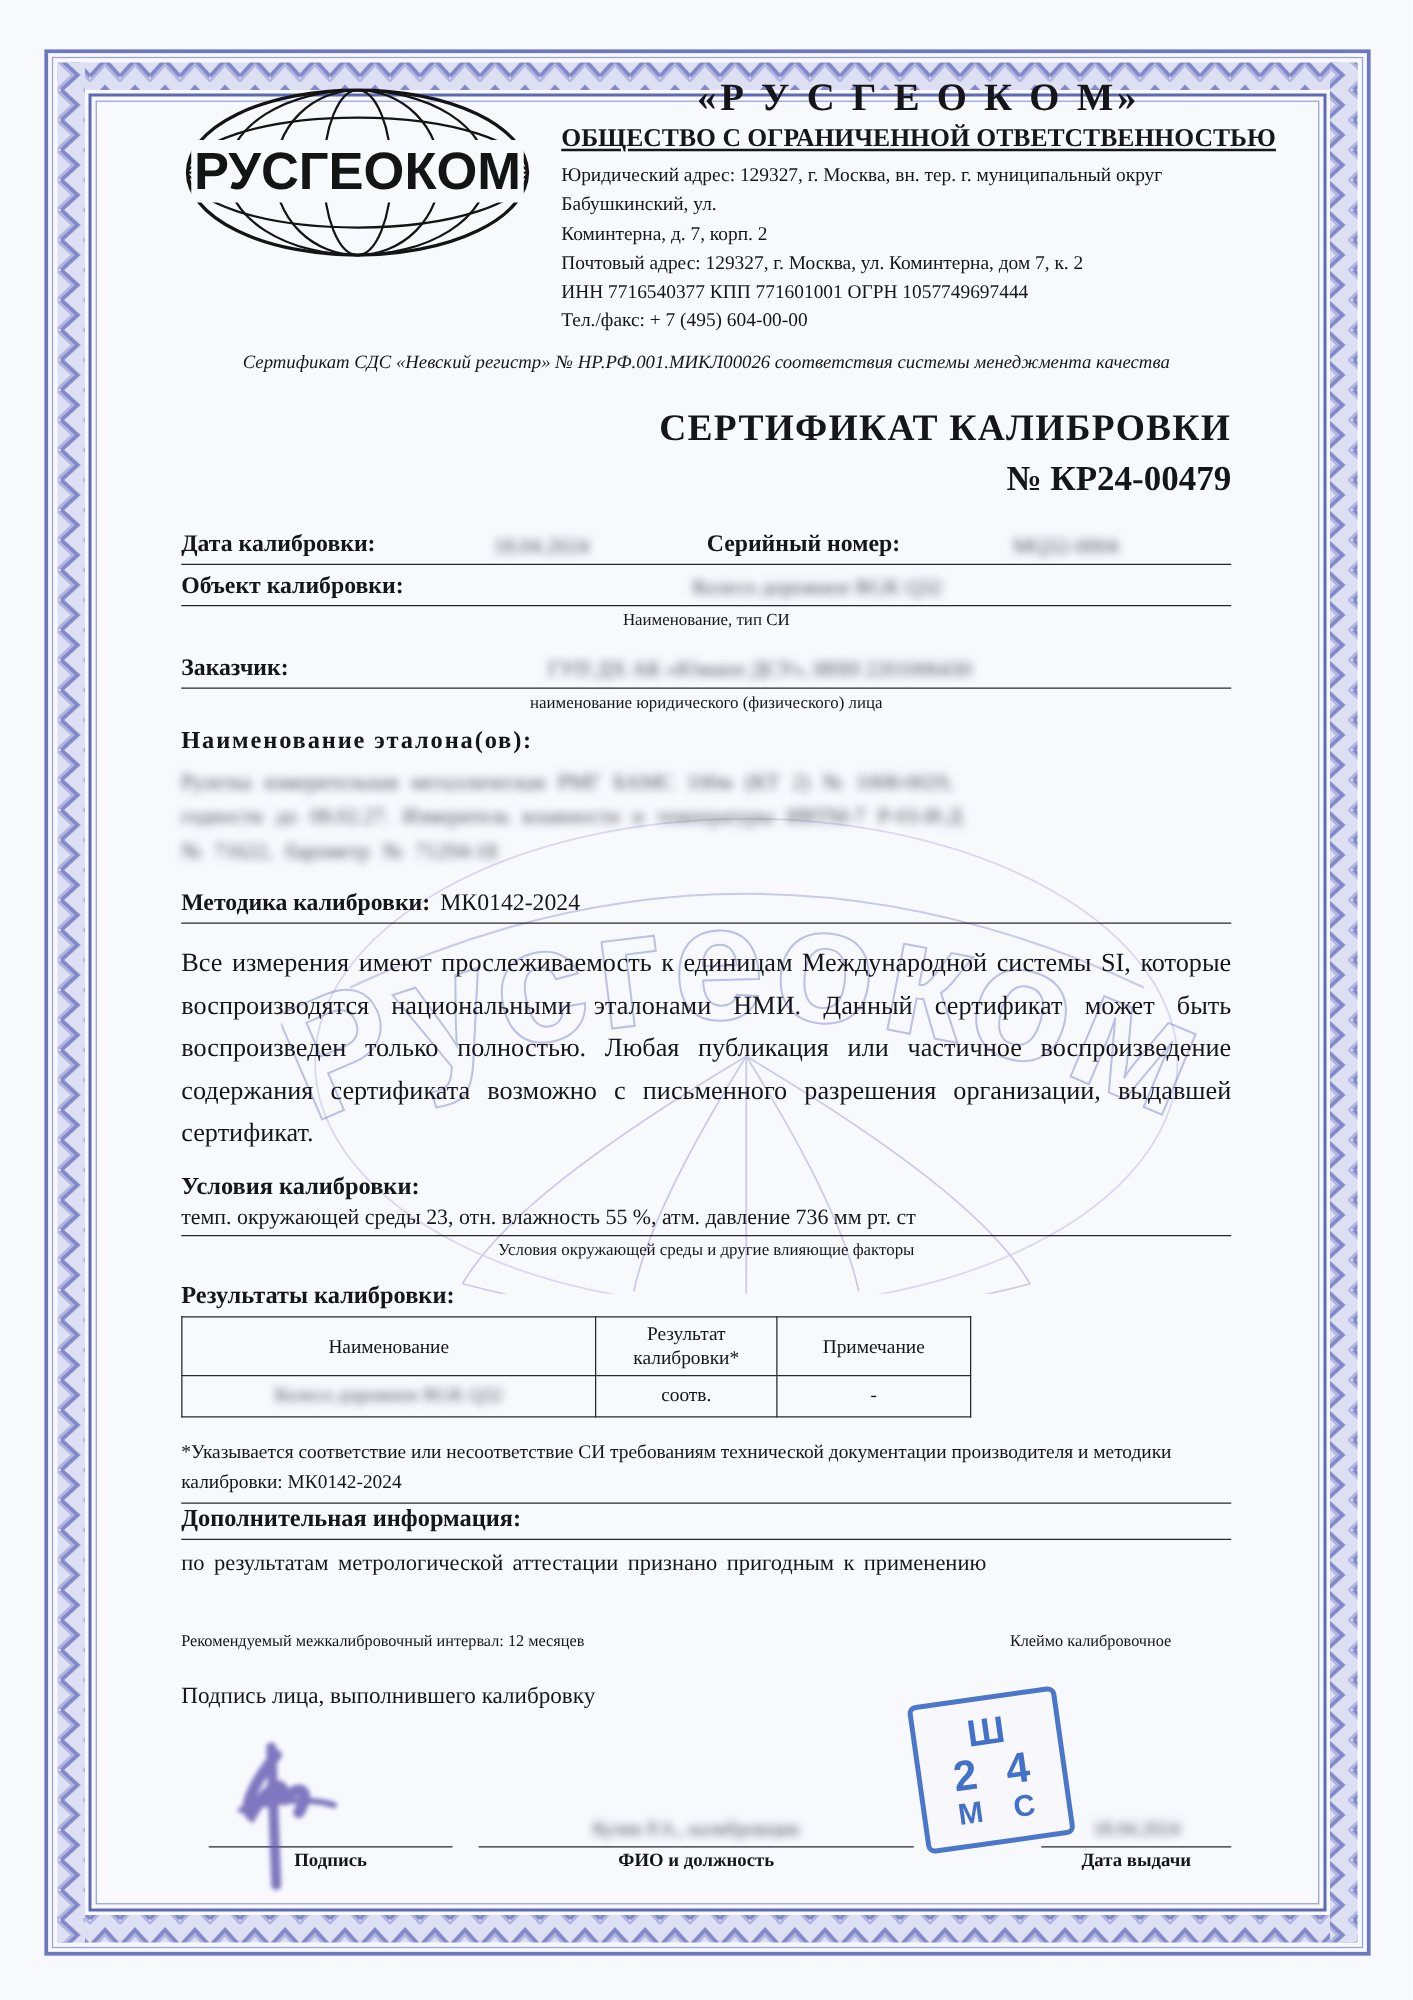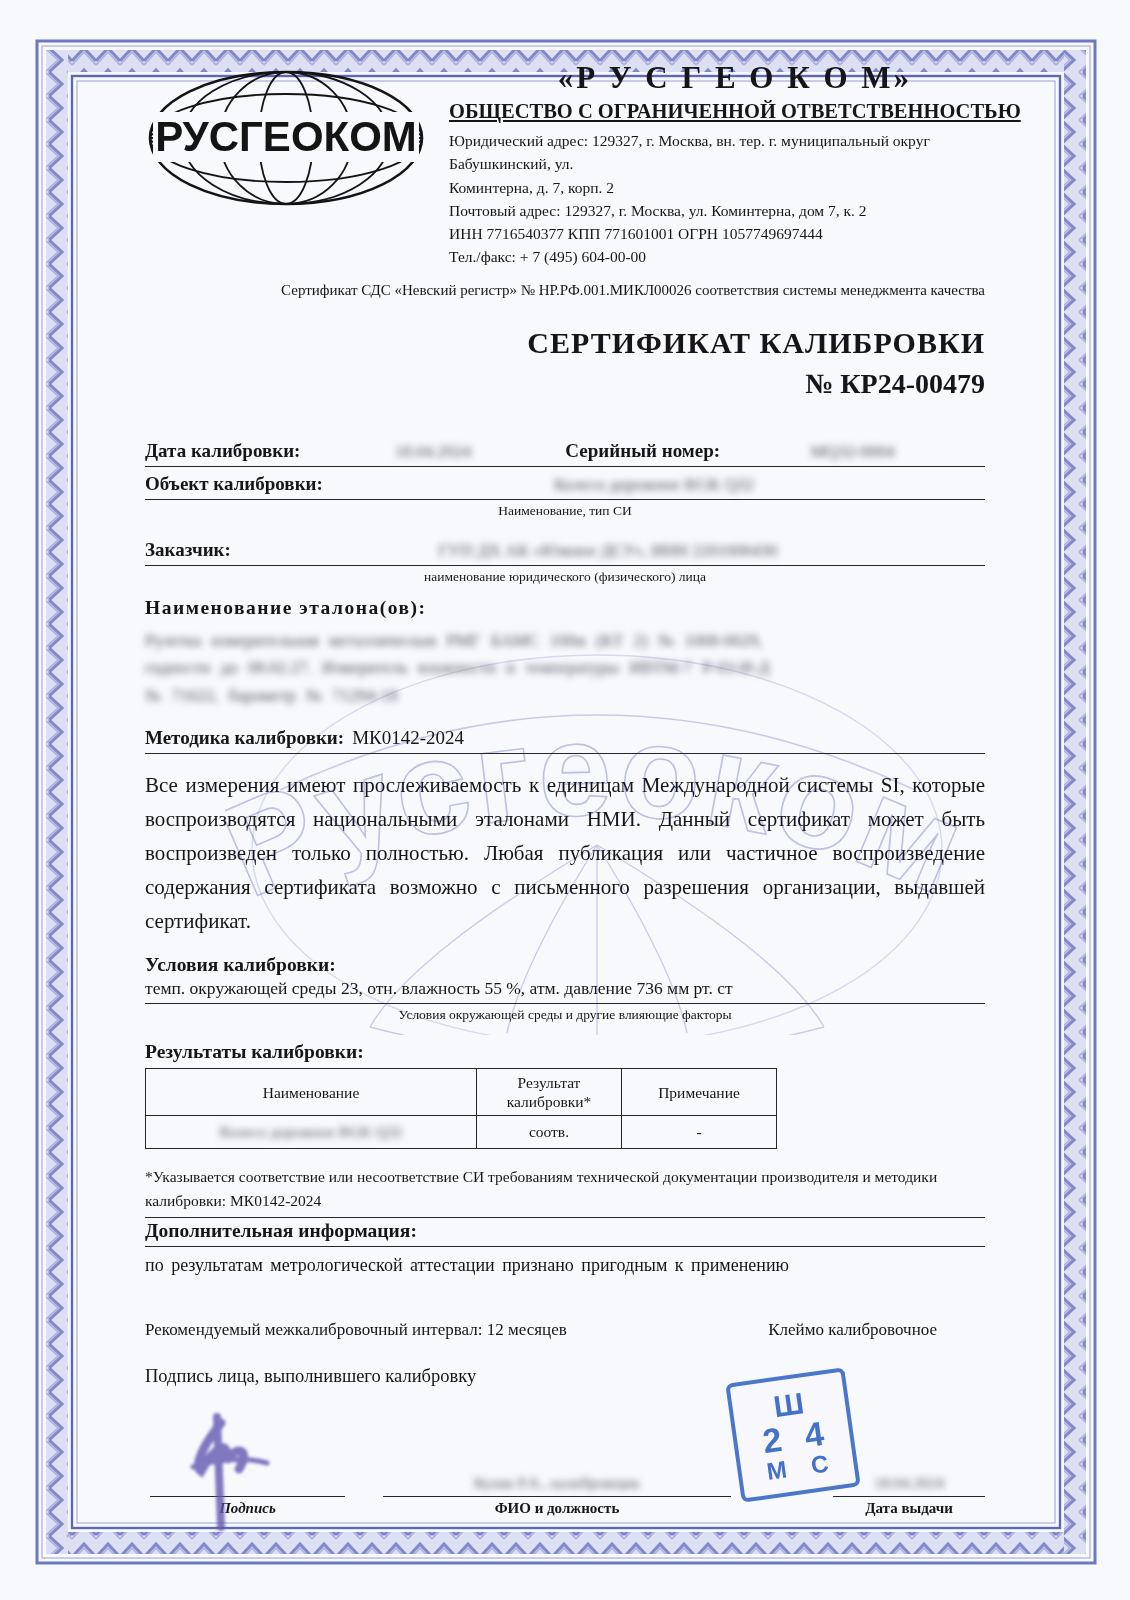--- a/index.html
+++ b/index.html
@@ -13,36 +13,36 @@
   .content{position:absolute;left:145px;top:0;width:840px;z-index:2;}
 
   
   .head{display:flex;margin-top:60px;}
   .logo{width:282px;flex:0 0 282px;margin-top:8px;}
   .head-right{margin-left:22px;flex:1;}
   .company-title{font-size:31px;font-weight:bold;letter-spacing:3px;text-align:center;white-space:nowrap;}
   .company-subtitle{font-size:20.5px;font-weight:bold;text-decoration:underline;margin-top:4px;white-space:nowrap;}
   .addr{margin-top:6px;font-size:15.5px;line-height:1.5;}
   .addr p{margin:0;}
-  .sds{text-align:right;font-size:15px;line-height:1.55;margin-top:10px;}
+  .sds{text-align:center;font-size:15px;line-height:1.55;margin-top:10px;font-style:italic;}
   .sds p{margin:0;}
 
   .doc-title{text-align:right;margin-top:24px;font-weight:bold;}
   .doc-title .t1{font-size:30px;letter-spacing:1px;}
   .doc-title .t2{font-size:28px;margin-top:8px;}
 
   
   .sec{font-size:19.5px;font-weight:bold;margin:0;}
   .b{font-weight:bold;}
   .frow{display:flex;align-items:flex-end;border-bottom:1.7px solid #26262c;padding-bottom:4px;font-size:19px;}
   .frow .val{flex:1;text-align:center;font-size:17px;}
   .redacted{filter:blur(3.6px);color:#4e4e5a;}
   .subcap{text-align:center;font-size:13.5px;margin-top:3px;}
 
-  .row-ds{margin-top:40px;}
+  .row-ds{margin-top:25px;}
   .row-obj{margin-top:6px;}
   .row-cust{margin-top:20px;}
   .et-head{margin-top:12px;letter-spacing:1.5px;}
   .et-lines{margin-top:8px;font-size:17px;line-height:1.62;word-spacing:6px;}
   .row-method{margin-top:18px;}
   .row-method .mval{font-size:19px;margin-left:8px;font-weight:normal;}
 
   .para{margin:14px 0 0 0;font-size:21px;line-height:1.62;text-align:justify;word-spacing:2px;}
 
   .cond-head{margin-top:16px;}
@@ -52,28 +52,28 @@
   table.res{border-collapse:collapse;margin-top:5px;font-size:15.5px;border-radius:19px;}
   table.res th,table.res td{border:1.7px solid #26262c;text-align:center;font-weight:normal;padding:3px 6px;}
   table.res th{height:40px;line-height:1.25;}
   table.res td{height:26px;}
   .cw1{width:318px;}.cw2{width:132px;}.cw3{width:142px;}
 
   .footnote{margin:16px 0 0 0;font-size:15.5px;line-height:1.5;border-bottom:1.7px solid #26262c;padding-bottom:5px;}
   .add-head{border-bottom:1.7px solid #26262c;padding-bottom:4px;margin-top:2px;}
   .add-text{margin:8px 0 0 0;font-size:18px;word-spacing:3px;}
 
-  .interval-row{display:flex;justify-content:space-between;margin-top:44px;font-size:17px;padding-right:48px;}
+  .interval-row{display:flex;justify-content:space-between;margin-top:44px;font-size:13px;padding-right:48px;}
   .sign-caption{margin:26px 0 0 0;font-size:18.5px;}
 
   .sig-area{position:relative;margin-top:10px;height:120px;}
   .sig-col{position:absolute;bottom:0;}
   .sig-line{border-top:1.7px solid #26262c;}
   .sig-lbl{text-align:center;font-size:15px;font-weight:bold;margin-top:3px;}
-  .c1{left:5px;width:195px;font-style:italic;}
+  .c1{left:22px;width:195px;}
   .c2{left:238px;width:348px;}
   .c3{left:688px;width:152px;}
   .sig-val{text-align:center;font-size:15.5px;margin-bottom:2px;min-height:20px;}
   .sig-mark{position:absolute;left:18px;bottom:-22px;z-index:3;}
 
   .stamp{
     position:absolute;left:588px;top:-22px;width:112px;height:112px;
     border:4px solid #3c6cc6;border-radius:7px;transform:rotate(-8deg);
     color:#3465c4;font-family:"Liberation Sans",sans-serif;font-weight:bold;
     display:flex;flex-direction:column;align-items:center;justify-content:center;

